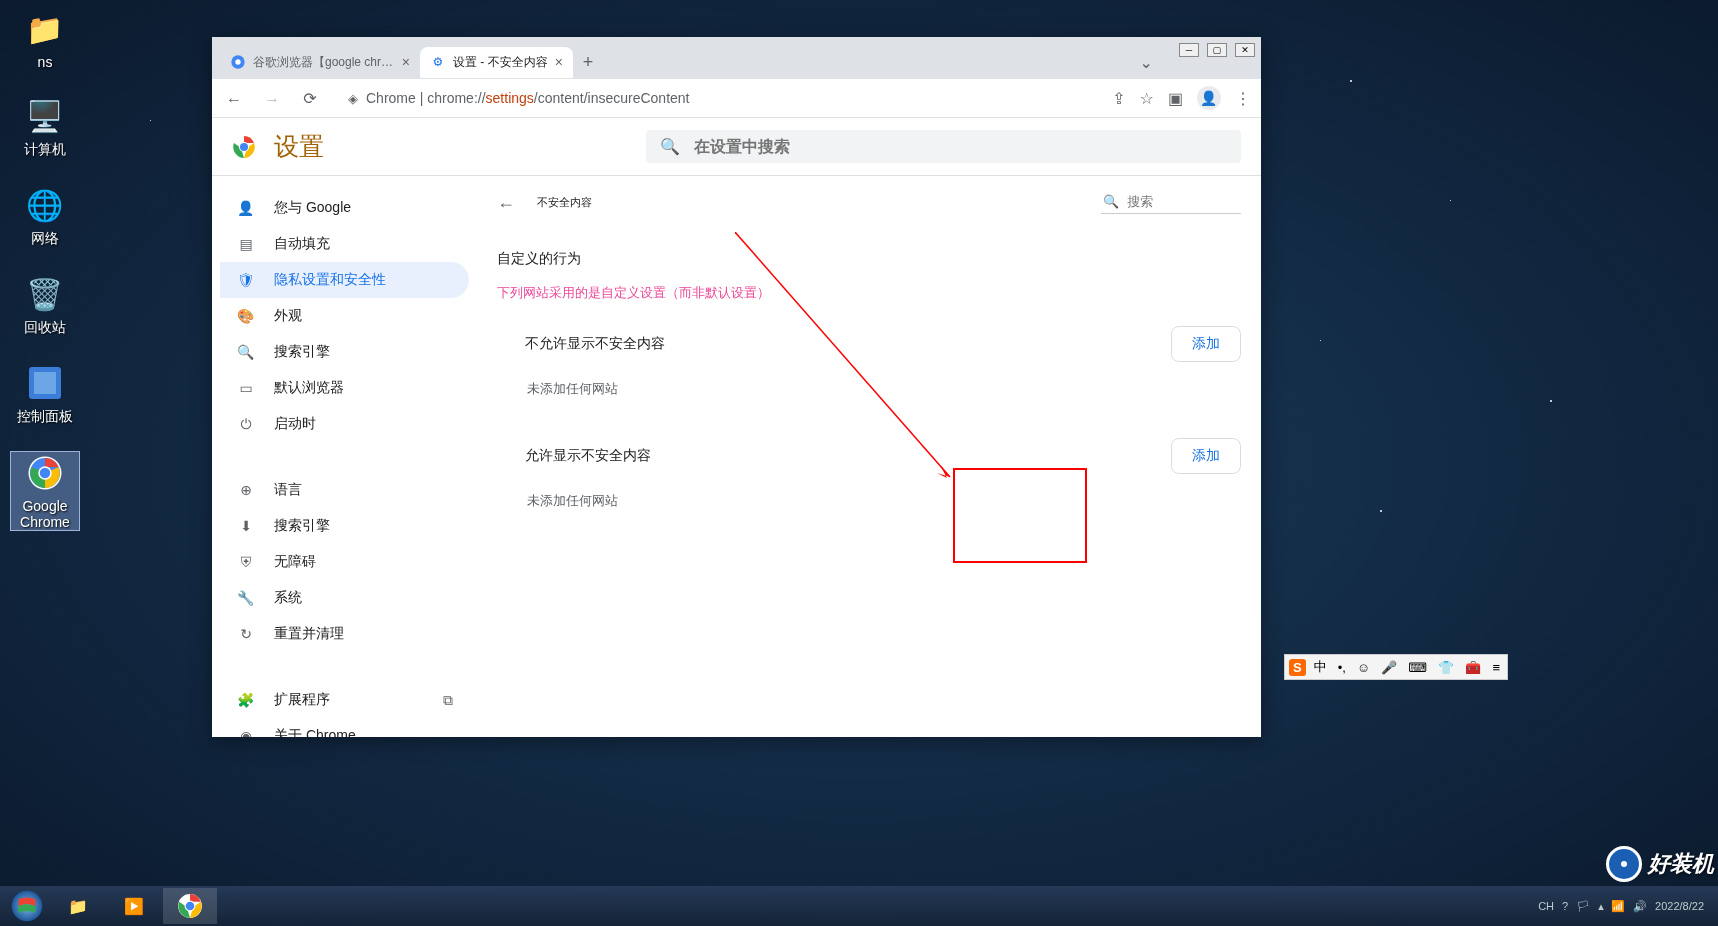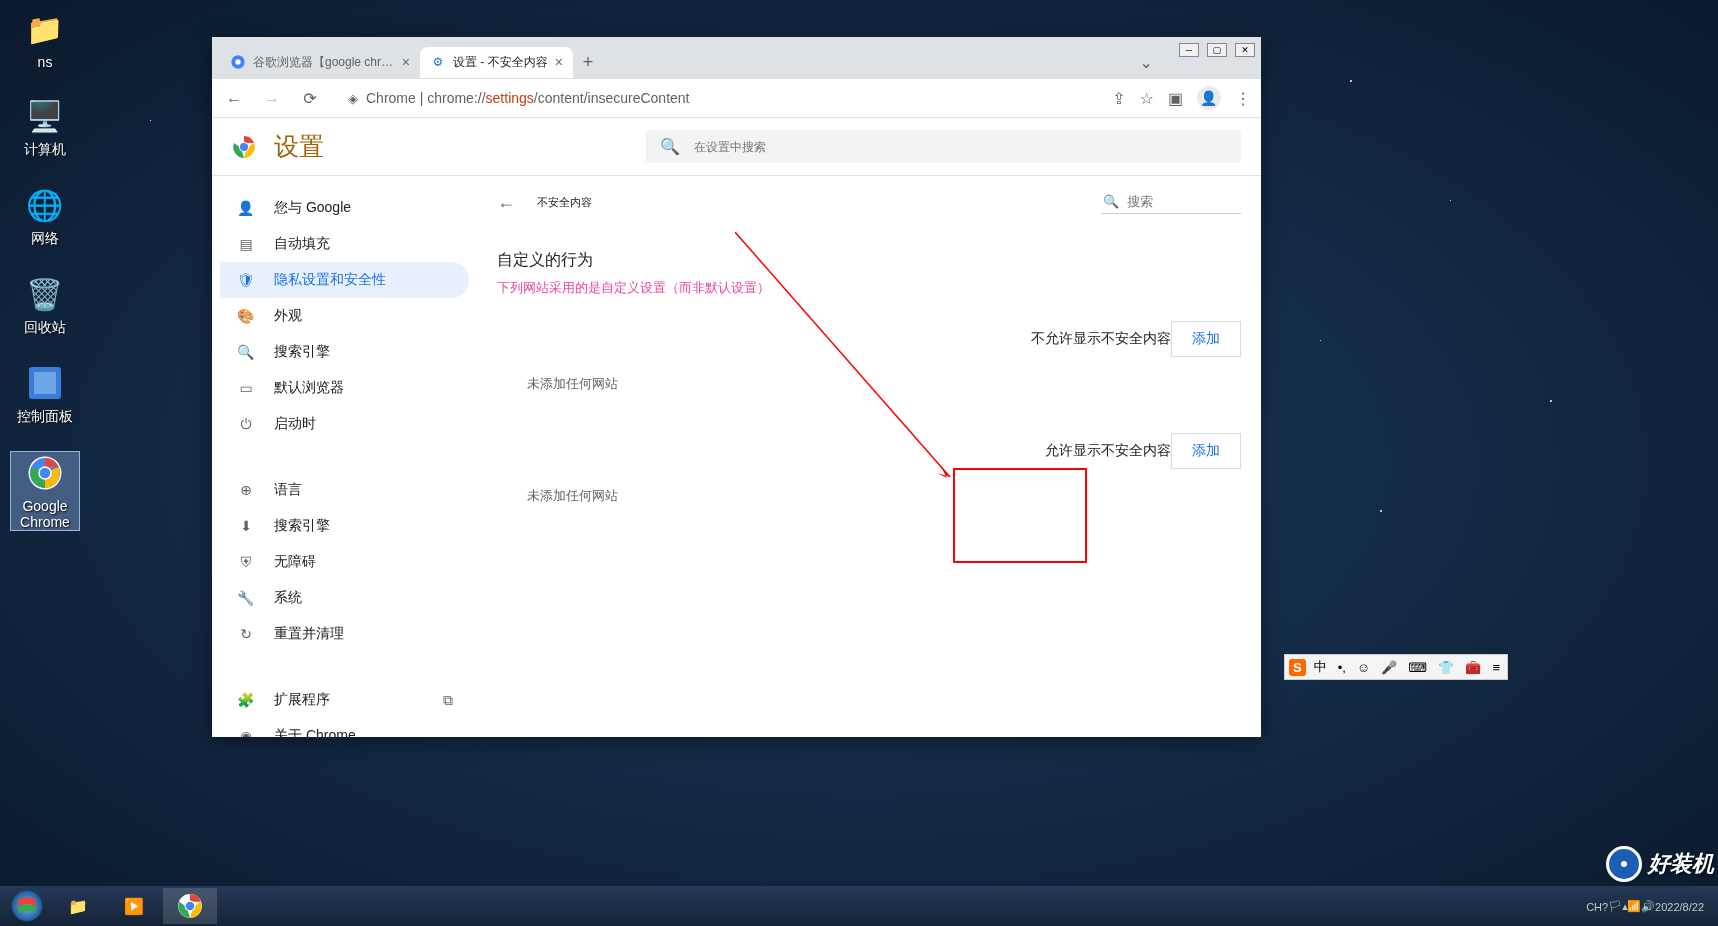--- a/index.html
+++ b/index.html
@@ -38,21 +38,21 @@
 .addr-text { color: #5f6368; }
 .addr-text .path { color: #c2410c; }
 .toolbar-right { display: flex; gap: 14px; align-items: center; }
 .tb-icon { color: #5f6368; cursor: pointer; font-size: 16px; }
 
 
 .settings-header { display: flex; align-items: center; padding: 12px 20px; border-bottom: 1px solid #e0e0e0; gap: 18px; }
 .chrome-logo { width: 24px; height: 24px; }
 .settings-title { font-size: 25px; color: #a16207; font-weight: 400; }
 .search-wrap { margin-left: auto; display: flex; align-items: center; background: #f1f3f4; border-radius: 4px; padding: 7px 14px; width: 595px; gap: 14px; }
-.search-wrap input { border: none; background: transparent; outline: none; font-size: 12px; flex: 1; color: #a21caf; }
+.search-wrap input { border: none; background: transparent; outline: none; font-size: 16px; flex: 1; color: #a21caf; font-weight: bold; }
 
 
 .main-area { display: flex; flex: 1; overflow: hidden; }
 
 
 .sidebar { width: 265px; padding: 14px 8px; overflow-y: auto; }
 .sidebar-item { display: flex; align-items: center; padding: 9px 16px; gap: 18px; cursor: pointer; border-radius: 0 20px 20px 0; font-size: 14px; color: #202124; }
 .sidebar-item.active { background: #e8f0fe; color: #1a73e8; }
 .sidebar-item.active .sb-icon { color: #1a73e8; }
 .sb-icon { width: 20px; color: #5f6368; display: flex; align-items: center; justify-content: center; }
@@ -60,37 +60,37 @@
 
 
 .content { flex: 1; padding: 14px 20px; overflow-y: auto; position: relative; }
 .content-header { display: flex; align-items: center; gap: 22px; margin-bottom: 34px; }
 .back-arrow { font-size: 18px; color: #5f6368; cursor: pointer; }
 .content-title { font-size: 11px; color: #202124; }
 .content-search { margin-left: auto; display: flex; align-items: center; gap: 8px; border-bottom: 1px solid #ccc; padding: 4px 2px; width: 140px; }
 .content-search input { border: none; outline: none; font-size: 13px; width: 100%; }
 
 .desc-text { font-size: 13px; color: #5f6368; margin-bottom: 12px; line-height: 1.6; }
-.section-title { font-size: 16px; color: #202124; margin-top: 36px; margin-bottom: 8px; }
+.section-title { font-size: 14px; color: #202124; margin-top: 36px; margin-bottom: 16px; }
 .sub-desc { font-size: 13px; color: #ec4899; margin-bottom: 22px; }
-.behavior-row { display: flex; align-items: center; justify-content: flex-end; margin-top: 24px; margin-left: 28px; }
+.behavior-row { display: flex; align-items: center; justify-content: space-between; margin-top: 24px; margin-left: 28px; }
 .behavior-label { font-size: 14px; color: #202124; }
-.add-btn { padding: 8px 20px; border: 1px solid #dadce0; background: white; color: #1a73e8; font-size: 14px; border-radius: 0; cursor: pointer; }
+.add-btn { padding: 8px 20px; border: 1px solid #dadce0; background: white; color: #1a73e8; font-size: 14px; border-radius: 8px; cursor: pointer; }
 .empty-text { font-size: 13px; color: #5f6368; padding: 18px 0 0 30px; }
 
 
 .red-box { position: absolute; border: 2px solid red; pointer-events: none; }
 .red-arrow { position: absolute; pointer-events: none; }
 
 
 .taskbar { position: absolute; bottom: 0; left: 0; right: 0; height: 40px; background: linear-gradient(to bottom, rgba(40,60,90,0.9), rgba(20,35,55,0.95)); display: flex; align-items: center; padding: 0 4px; }
 .start-btn { width: 46px; height: 36px; display: flex; align-items: center; justify-content: center; cursor: pointer; }
 .task-item { width: 54px; height: 36px; display: flex; align-items: center; justify-content: center; cursor: pointer; margin: 0 1px; }
 .task-item.active { background: rgba(255,255,255,0.15); }
-.tray { margin-left: auto; display: flex; align-items: flex-end; gap: 0; color: #bcc; font-size: 11px; padding: 0 10px; }
+.tray { margin-left: auto; display: flex; align-items: center; gap: 8px; color: #bcc; font-size: 11px; padding: 0 10px; }
 
 
 .ime-bar { position: absolute; right: 210px; bottom: 246px; display: flex; align-items: center; background: #f4f4f4; border: 1px solid #ccc; padding: 2px 4px; gap: 5px; font-size: 13px; }
 .ime-item { padding: 1px 3px; cursor: pointer; }
 
 
 .watermark { position: absolute; right: 4px; bottom: 44px; display: flex; align-items: center; gap: 6px; color: white; font-size: 22px; font-weight: bold; font-style: italic; text-shadow: 1px 1px 3px rgba(0,0,0,0.8); }
 .wm-icon { width: 36px; height: 36px; border-radius: 50%; background: #1a5fb4; border: 3px solid white; display: flex; align-items: center; justify-content: center; }
 </style>
 </head>

